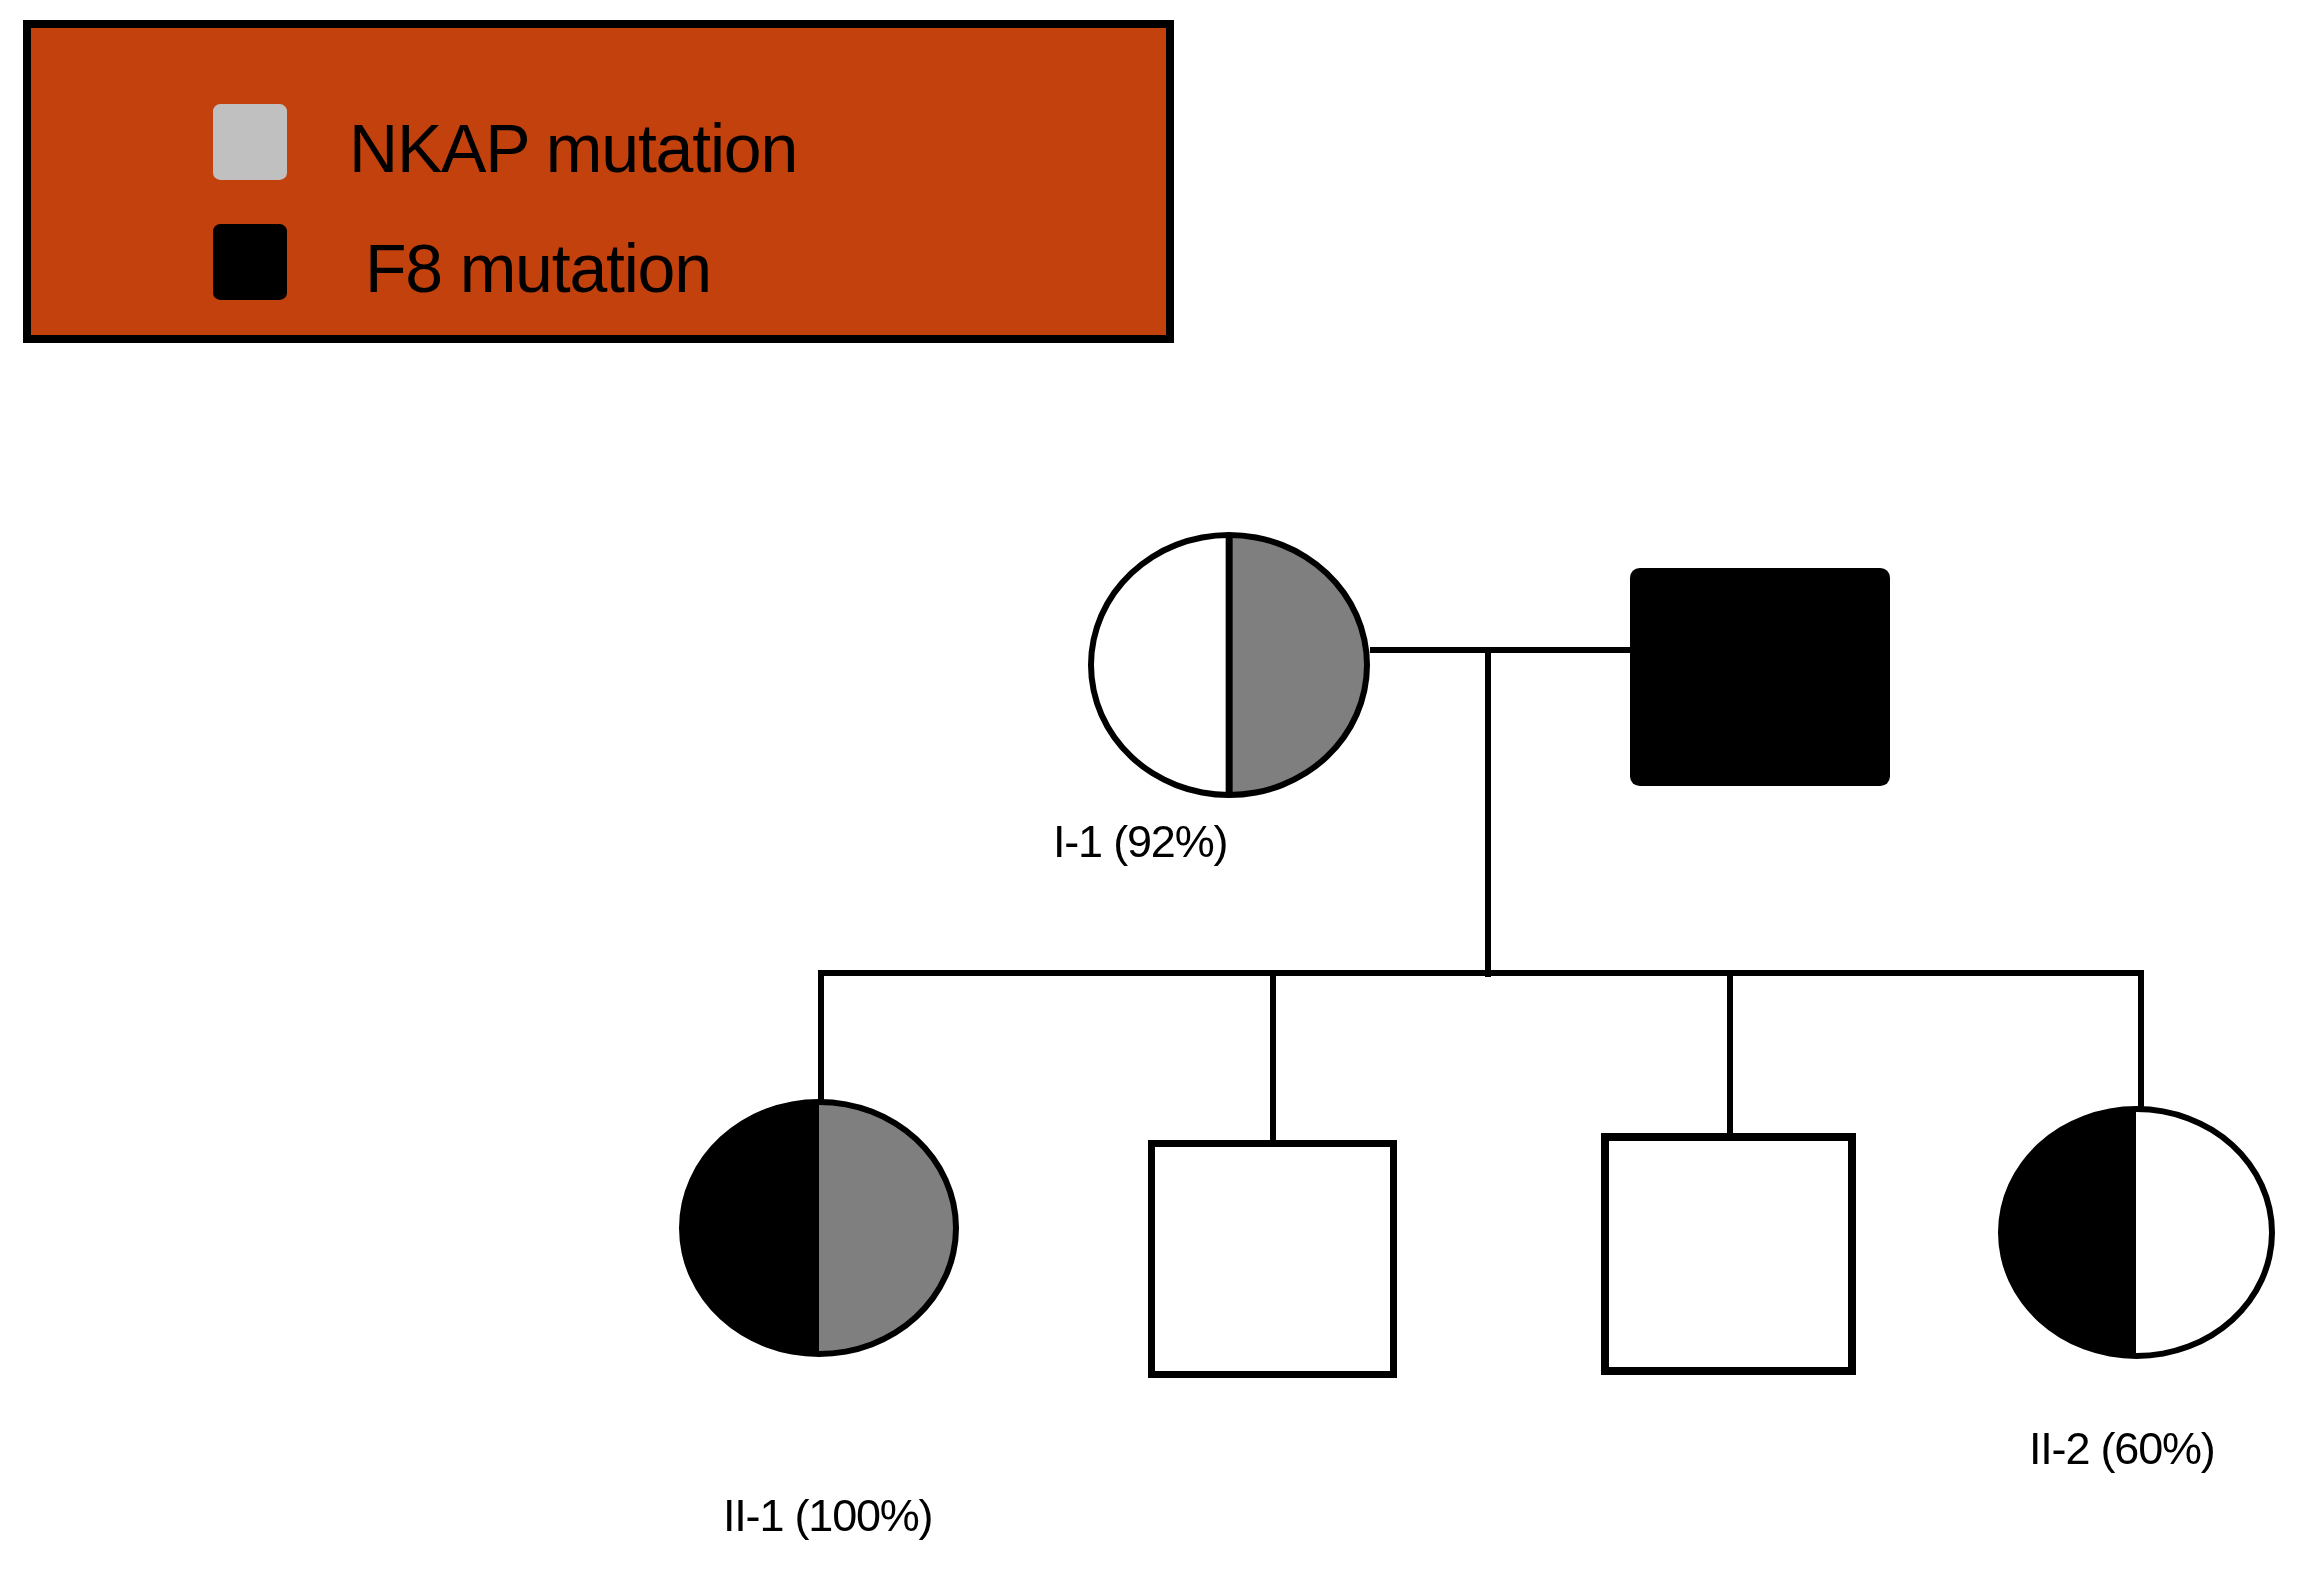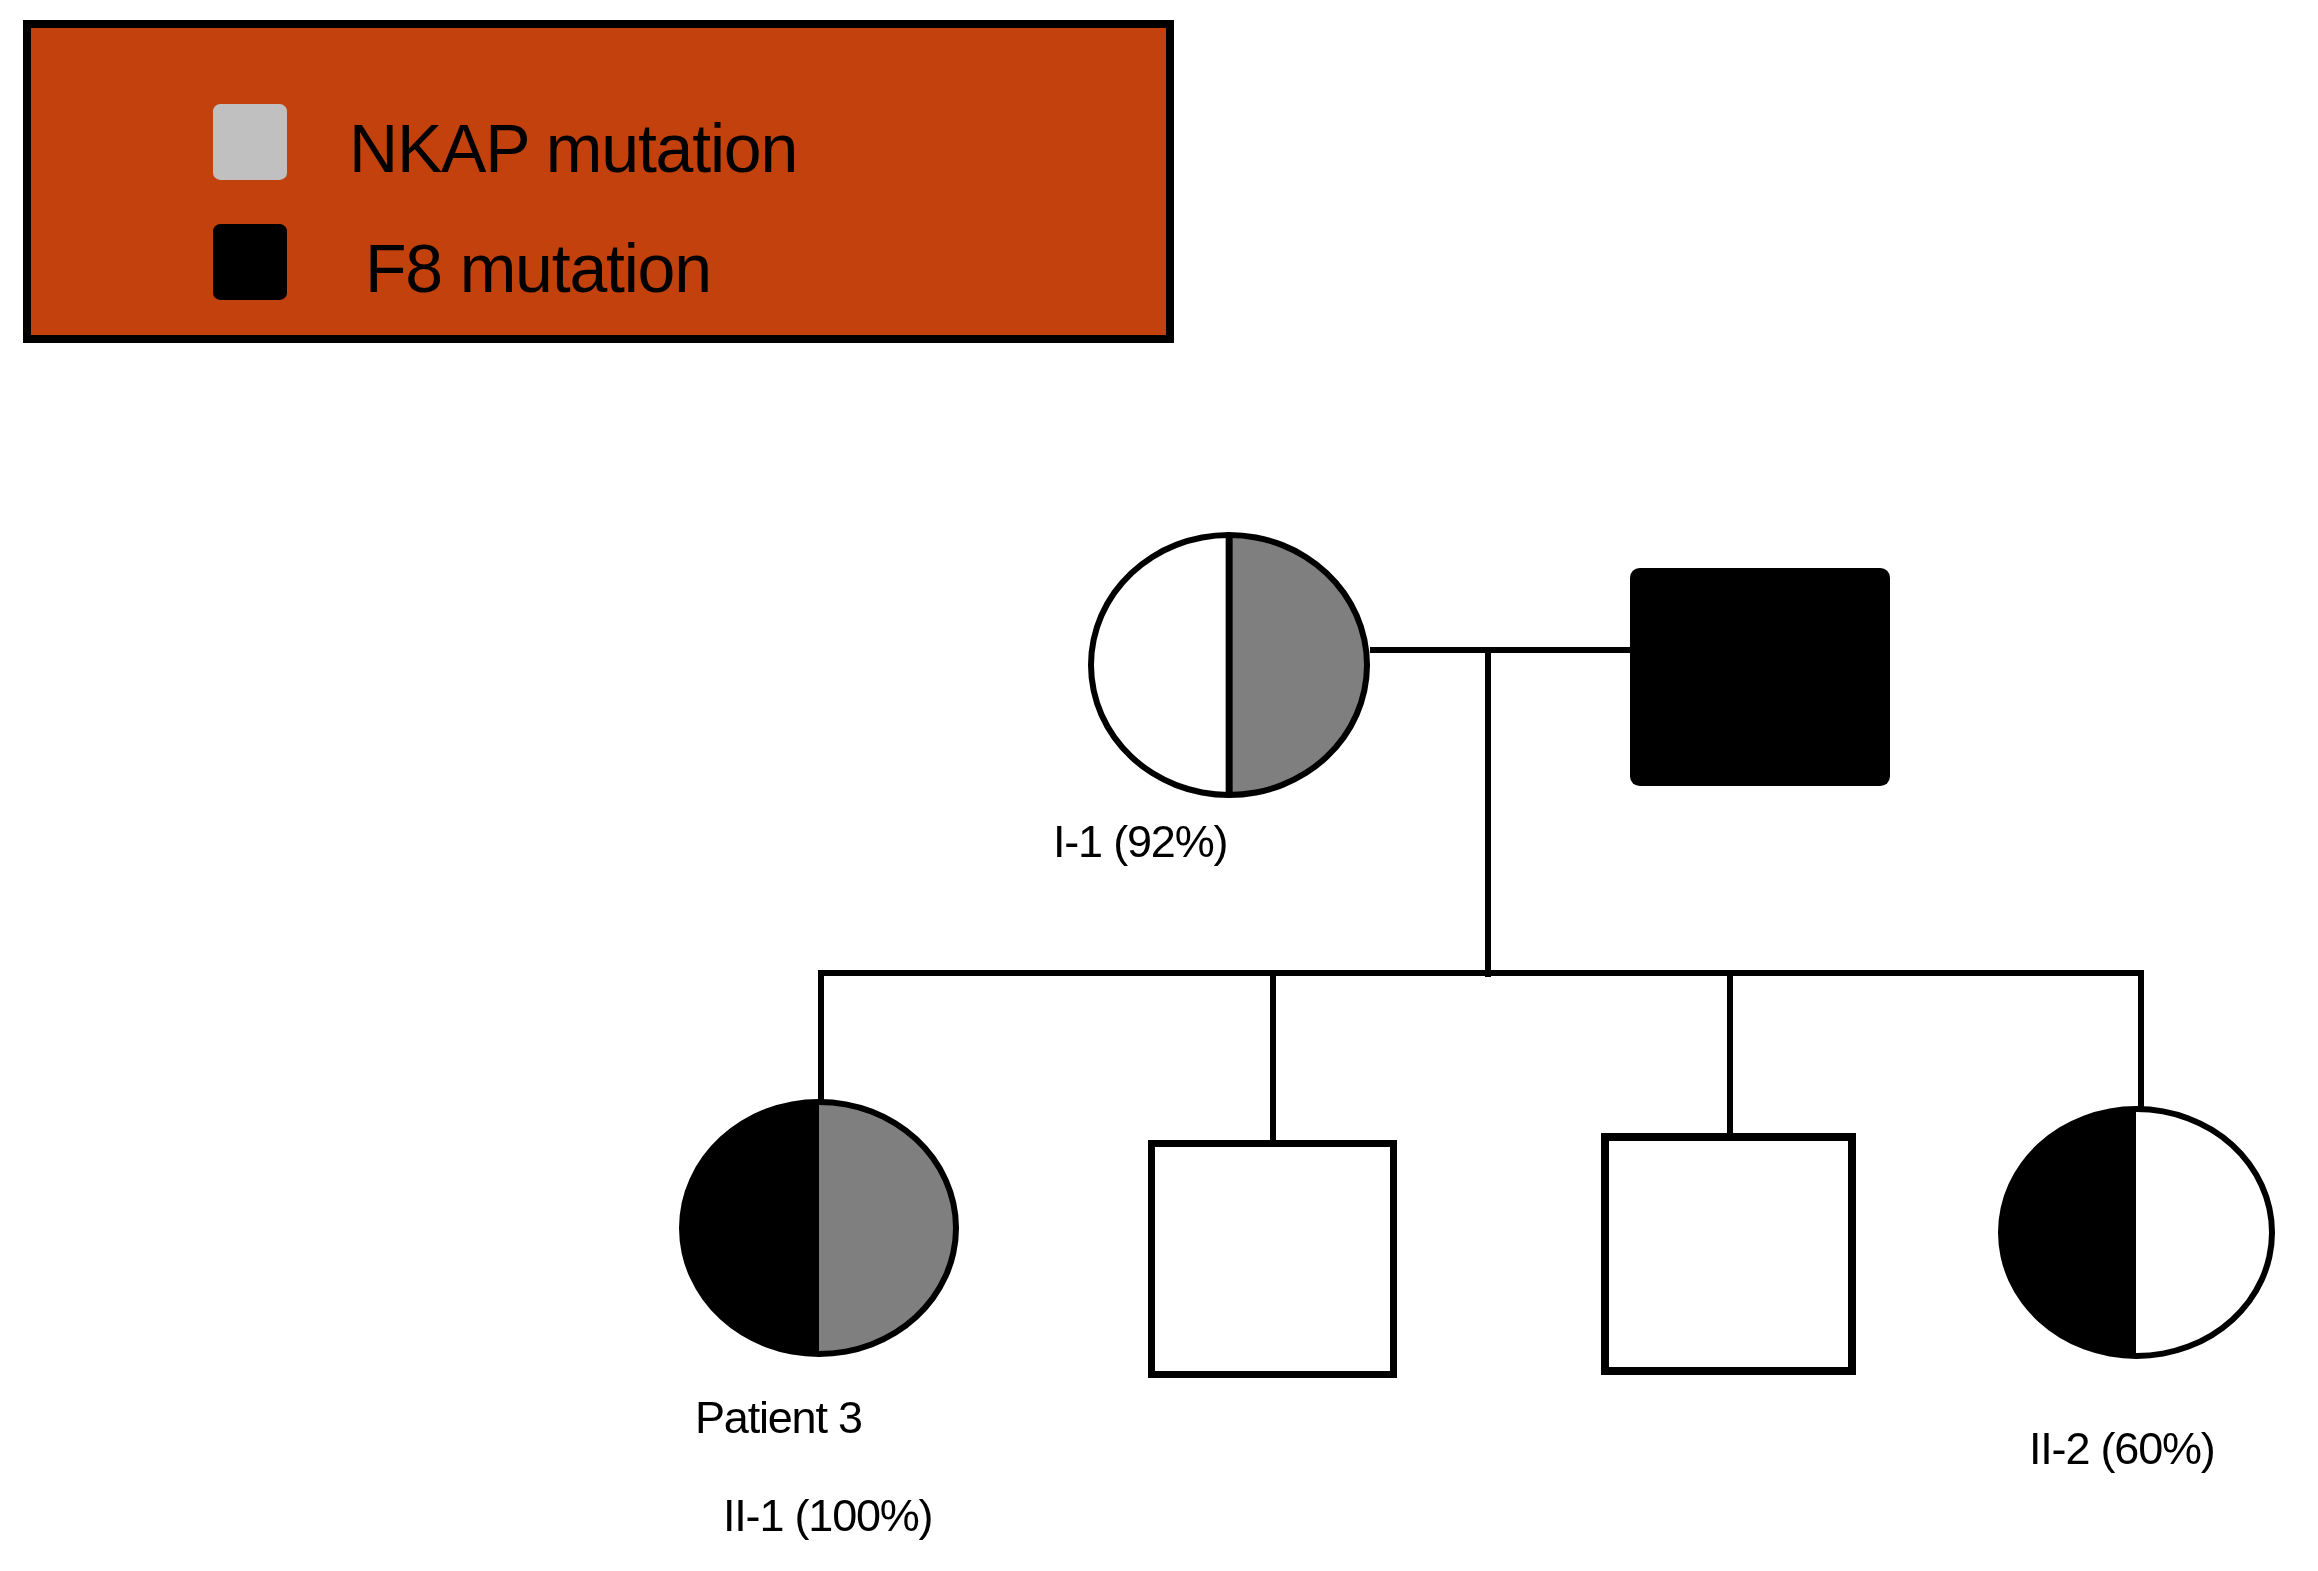--- a/index.html
+++ b/index.html
@@ -148,18 +148,17 @@
     <div class="divider"></div>
   </div>
   <div class="square i2"></div>
   <div class="node-label label-i1">I-1 (92%)</div>
 
   <div class="circle c1"></div>
   <div class="square c2"></div>
   <div class="square c3"></div>
   <div class="circle c4"></div>
 
-  <div class="node-label label-patient">Patient 3</div>
   <div class="node-label label-ii1">II-1 (100%)</div>
   <div class="node-label label-ii2">II-2 (60%)</div>
 
 </div>
 
 
 </body></html>

